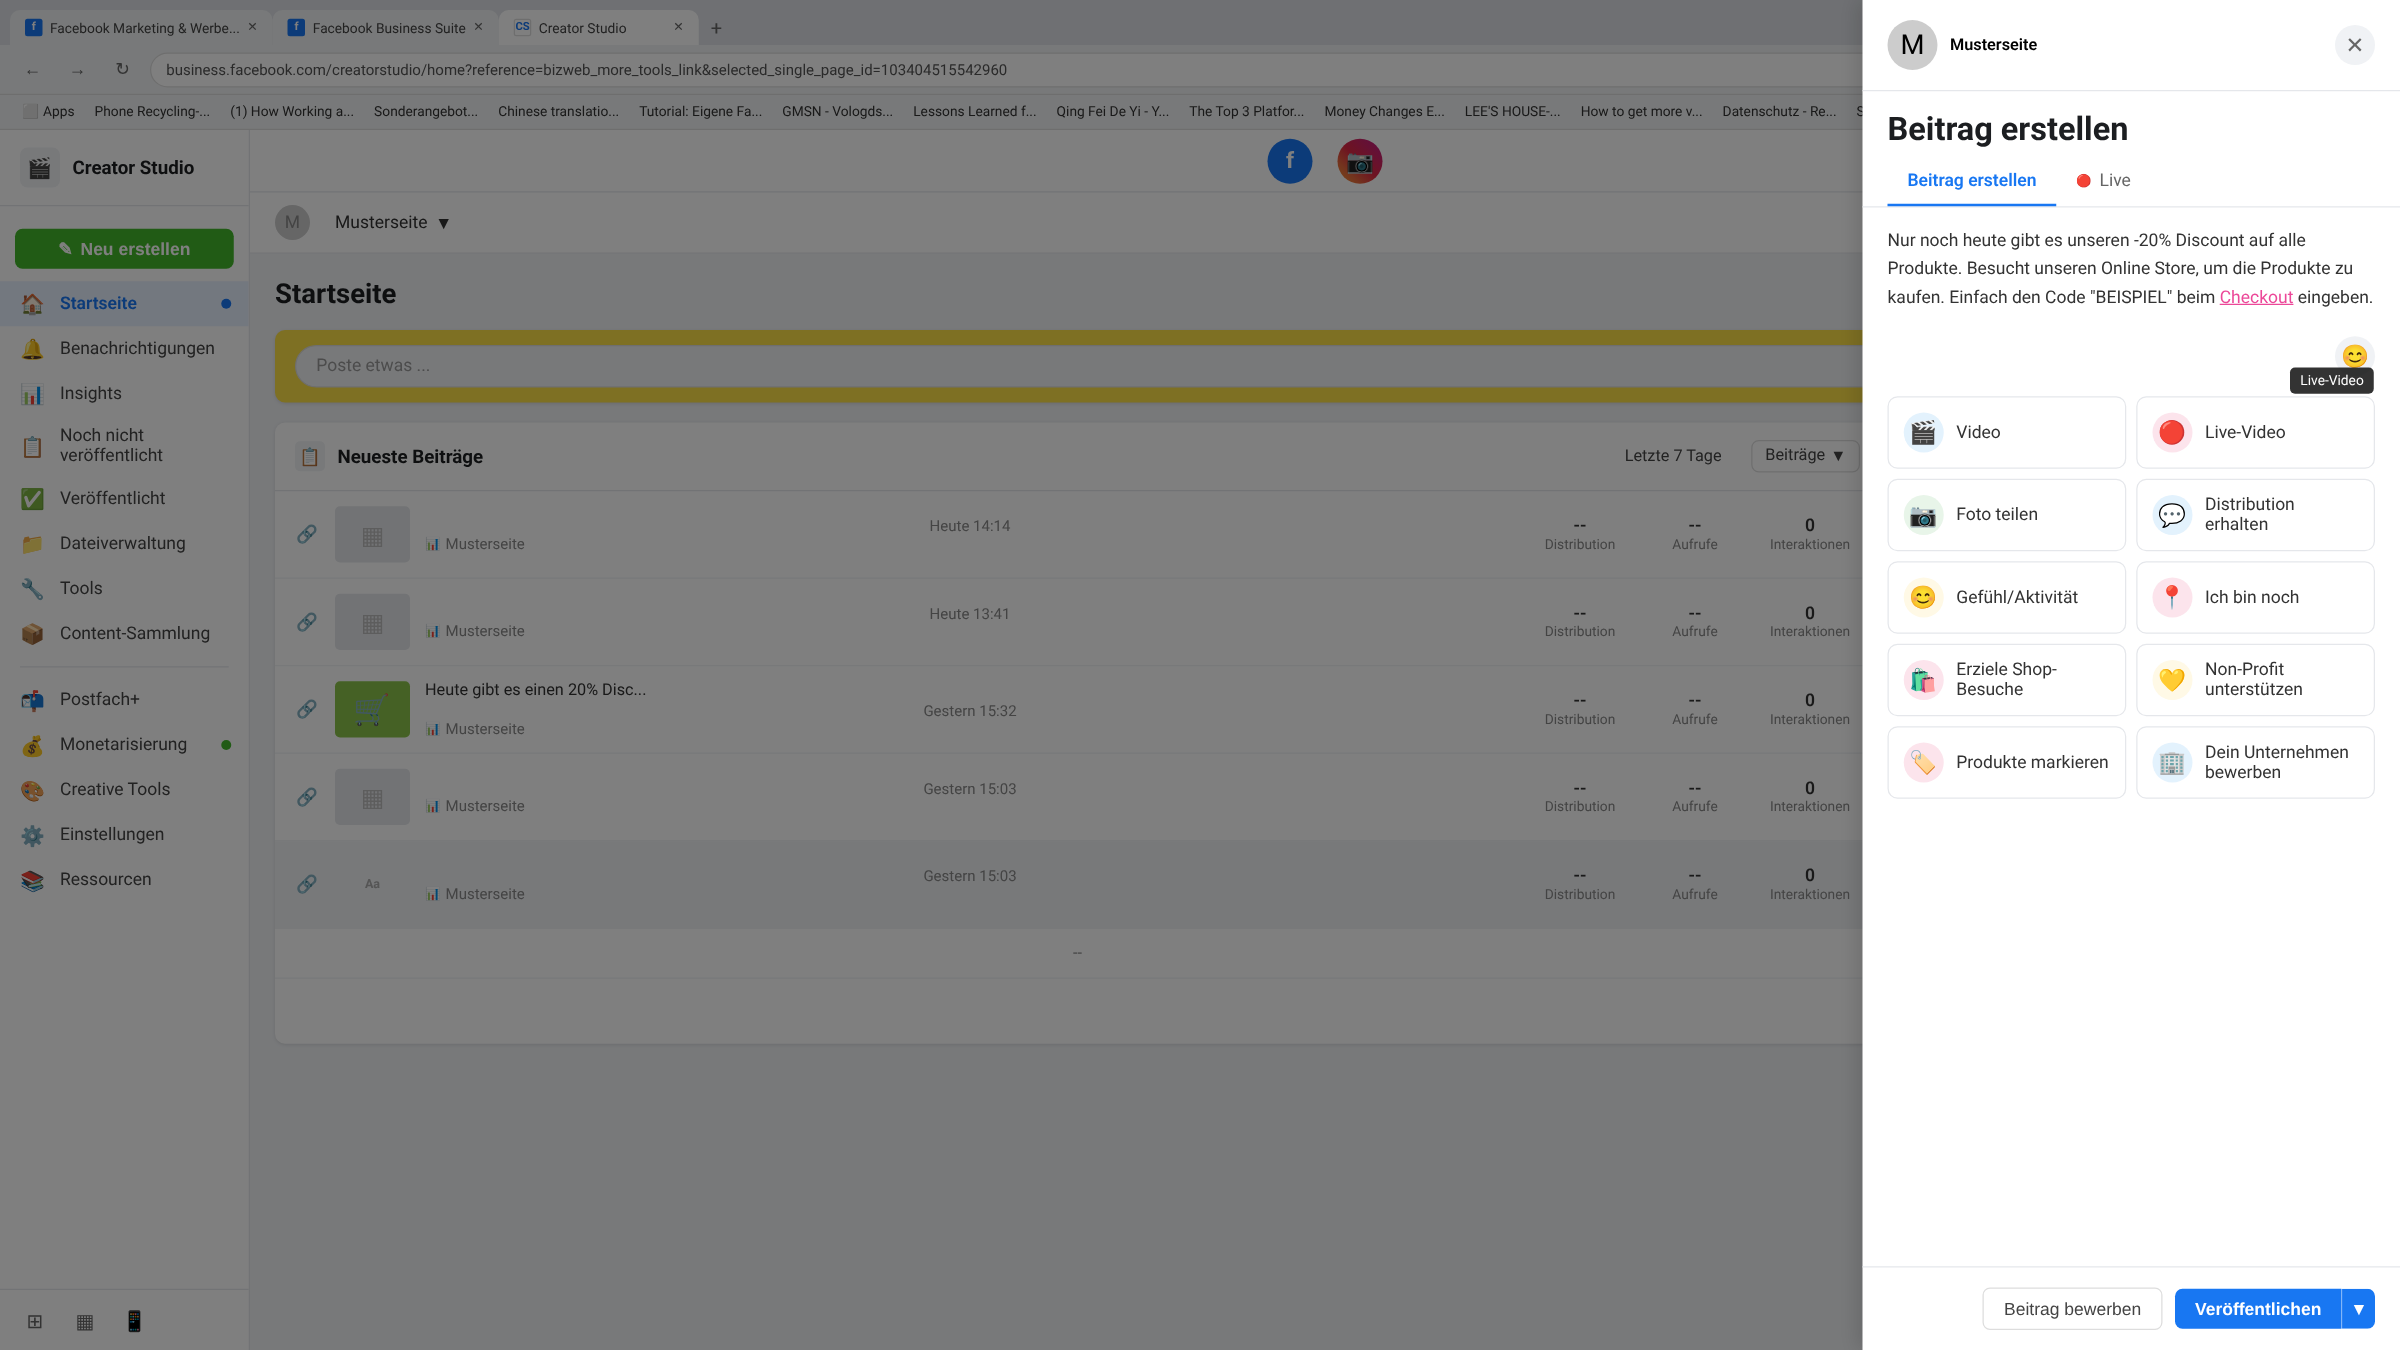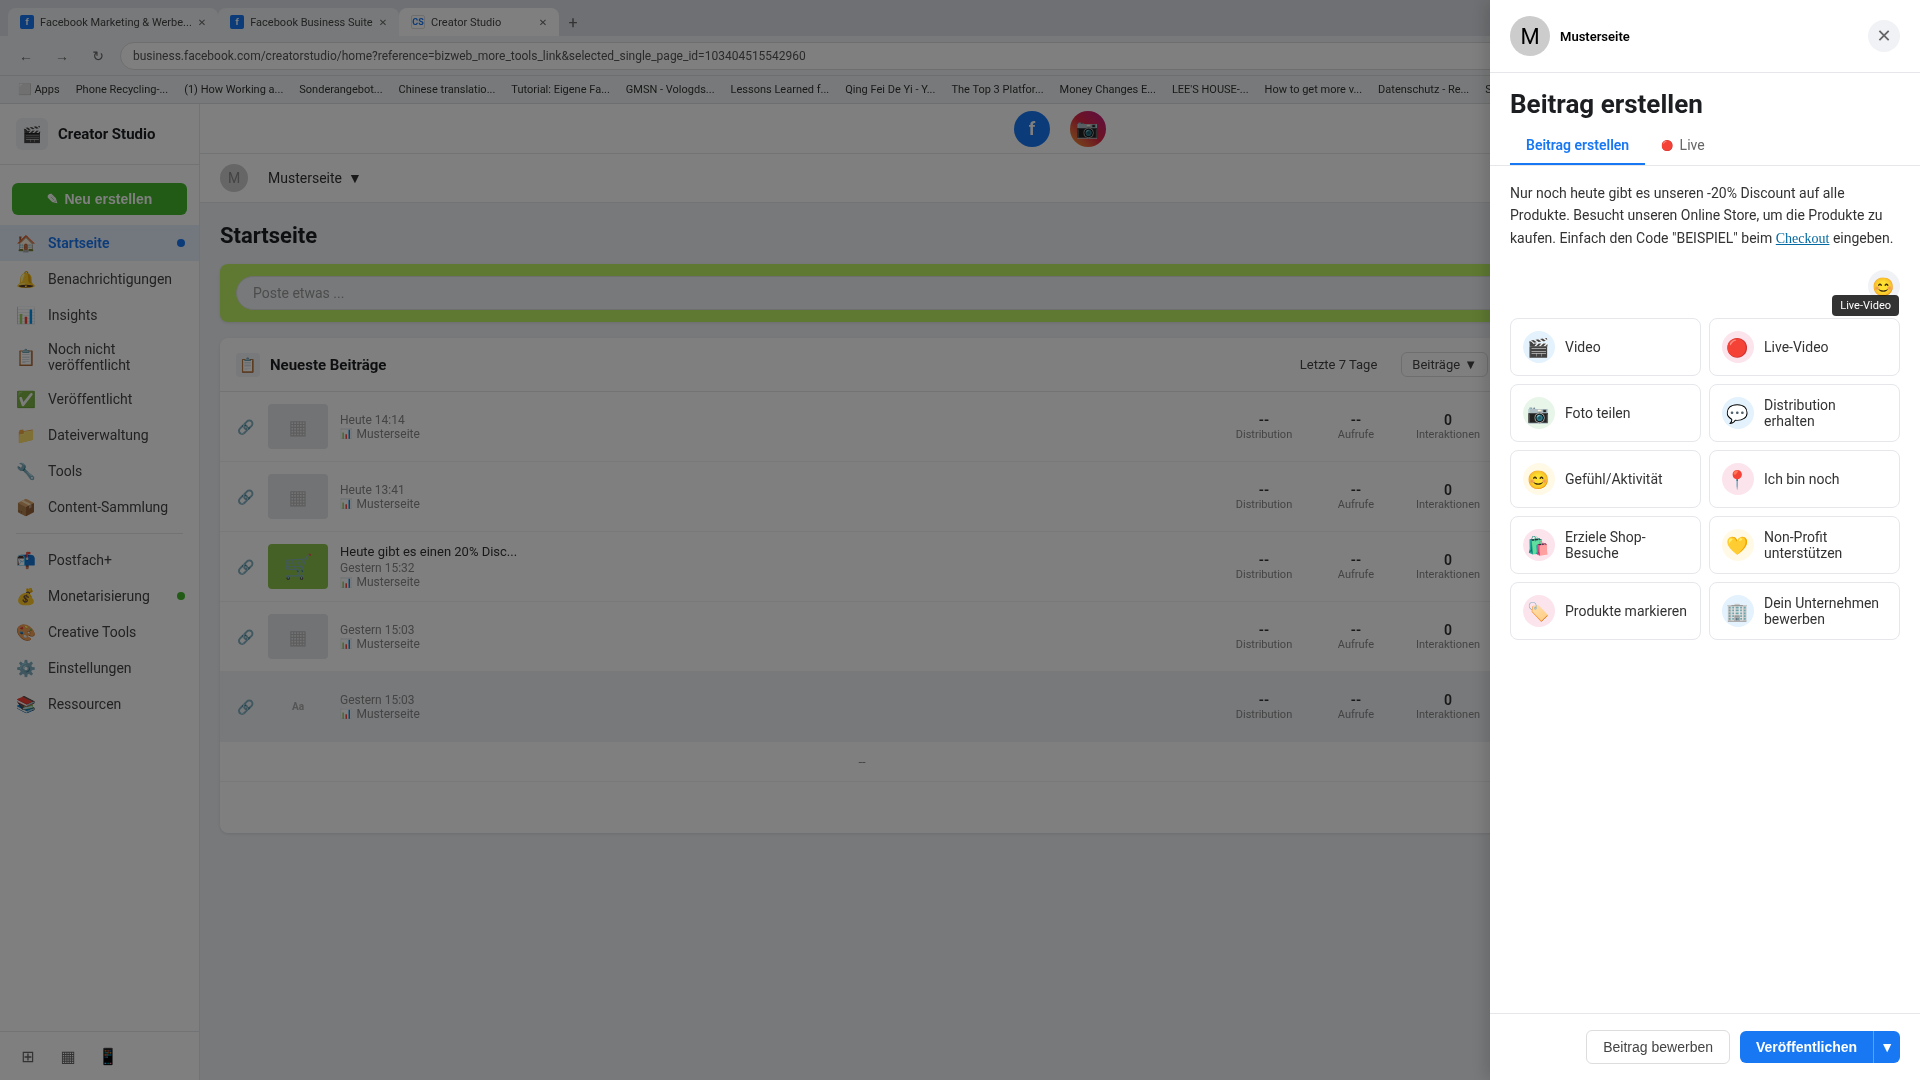--- a/index.html
+++ b/index.html
@@ -48,42 +48,42 @@
 
     .page-toolbar { background: #fff; padding: 10px 20px; border-bottom: 1px solid #e5e7eb; display: flex; align-items: center; gap: 12px; }
     .new-create-btn { background: #42b72a; color: #fff; border: none; padding: 8px 16px; border-radius: 6px; font-size: 14px; font-weight: 600; cursor: pointer; display: flex; align-items: center; gap: 6px; }
     .page-name-selector { display: flex; align-items: center; gap: 6px; font-size: 14px; color: #333; cursor: pointer; padding: 4px 8px; border-radius: 4px; }
     .page-icon { width: 28px; height: 28px; border-radius: 50%; background: #ccc; display: flex; align-items: center; justify-content: center; font-size: 12px; overflow: hidden; }
 
     .content-area { padding: 20px; }
     .page-heading { font-size: 22px; font-weight: 700; color: #1c1e21; margin-bottom: 16px; }
 
     
-    .post-actions { background: #bef264; border-radius: 8px; padding: 12px 16px; display: flex; align-items: center; gap: 16px; margin-bottom: 16px; box-shadow: 0 1px 3px rgba(0,0,0,0.1); }
+    .post-actions { background: #fde047; border-radius: 8px; padding: 12px 16px; display: flex; align-items: center; gap: 16px; margin-bottom: 16px; box-shadow: 0 1px 3px rgba(0,0,0,0.1); }
     .post-input { flex: 1; border: 1px solid #ddd; border-radius: 20px; padding: 8px 16px; font-size: 14px; color: #666; cursor: pointer; background: #f0f2f5; }
     .action-btn { display: flex; align-items: center; gap: 6px; padding: 8px 12px; border-radius: 6px; cursor: pointer; font-size: 13px; color: #444; border: none; background: none; }
 
     
     .content-grid { display: grid; grid-template-columns: 1fr 380px; gap: 16px; }
 
     
     .posts-section { background: #fff; border-radius: 8px; box-shadow: 0 1px 3px rgba(0,0,0,0.1); overflow: hidden; }
     .section-header { display: flex; align-items: center; padding: 14px 16px; border-bottom: 1px solid #e5e7eb; gap: 10px; }
     .section-header-icon { width: 24px; height: 24px; background: #f0f2f5; border-radius: 4px; display: flex; align-items: center; justify-content: center; font-size: 14px; }
     .section-title { font-size: 15px; font-weight: 700; color: #1c1e21; flex: 1; }
     .section-filter { display: flex; align-items: center; gap: 24px; font-size: 13px; color: #444; }
     .filter-dropdown { display: flex; align-items: flex-start; gap: 4px; padding: 4px 10px; border: 1px solid #ddd; border-radius: 6px; cursor: pointer; font-size: 13px; }
 
     
     .post-row { display: flex; align-items: center; padding: 12px 16px; border-bottom: 1px solid #f0f2f5; gap: 12px; }
     .post-link-icon { width: 20px; height: 20px; color: #888; font-size: 14px; display: flex; align-items: center; justify-content: center; }
     .post-thumbnail { width: 60px; height: 45px; background: #e4e6ea; border-radius: 4px; flex-shrink: 0; display: flex; align-items: center; justify-content: center; overflow: hidden; }
     .post-info { flex: 1; }
     .post-title { font-size: 13px; color: #333; margin-bottom: 2px; white-space: nowrap; overflow: hidden; text-overflow: ellipsis; max-width: 300px; }
-    .post-time { font-size: 12px; color: #888; }
+    .post-time { font-size: 12px; color: #888; text-align: center; }
     .post-page { font-size: 12px; color: #888; display: flex; align-items: center; gap: 4px; }
     .post-stat { text-align: center; min-width: 80px; }
     .post-stat-value { font-size: 14px; font-weight: 600; color: #333; }
     .post-stat-label { font-size: 11px; color: #888; }
     .post-special { background: #f0f2f5; }
 
     
     .right-panel { display: flex; flex-direction: column; gap: 16px; }
     .monetization-card { background: #fff; border-radius: 8px; box-shadow: 0 1px 3px rgba(0,0,0,0.1); padding: 16px; }
     .card-header { display: flex; align-items: center; gap: 8px; margin-bottom: 12px; }
@@ -102,21 +102,21 @@
     .modal-header { padding: 16px 20px; border-bottom: 1px solid #e5e7eb; display: flex; align-items: center; justify-content: space-between; }
     .modal-page-info { display: flex; align-items: center; gap: 10px; }
     .modal-page-avatar { width: 40px; height: 40px; border-radius: 50%; background: #ccc; overflow: hidden; display: flex; align-items: center; justify-content: center; font-size: 20px; }
     .modal-close { width: 32px; height: 32px; border-radius: 50%; background: #f0f2f5; display: flex; align-items: center; justify-content: center; cursor: pointer; font-size: 18px; color: #666; border: none; }
     .modal-title { font-size: 26px; font-weight: 700; color: #1c1e21; padding: 16px 20px 8px; }
     .modal-tabs { display: flex; gap: 0; padding: 0 20px; border-bottom: 1px solid #e5e7eb; }
     .modal-tab { padding: 10px 16px; font-size: 14px; color: #666; cursor: pointer; border-bottom: 2px solid transparent; display: flex; align-items: center; gap: 6px; }
     .modal-tab.active { color: #1877f2; border-bottom-color: #1877f2; font-weight: 600; }
     .modal-body { flex: 1; overflow-y: auto; padding: 16px 20px; }
     .modal-description { font-size: 14px; color: #333; line-height: 1.6; margin-bottom: 20px; }
-    .modal-description a { color: #0369a1; text-decoration: underline; font-family: Liberation Serif, serif; }
+    .modal-description a { color: #ec4899; text-decoration: underline; }
 
     .post-types-grid { display: grid; grid-template-columns: 1fr 1fr; gap: 8px; }
     .post-type-item { display: flex; align-items: center; gap: 10px; padding: 12px; border: 1px solid #e5e7eb; border-radius: 8px; cursor: pointer; font-size: 14px; color: #333; }
     .post-type-icon { width: 32px; height: 32px; border-radius: 50%; display: flex; align-items: center; justify-content: center; font-size: 18px; flex-shrink: 0; }
 
     .tooltip { position: absolute; background: rgba(0,0,0,0.8); color: #fff; padding: 4px 8px; border-radius: 4px; font-size: 11px; white-space: nowrap; pointer-events: none; z-index: 300; }
 
     .modal-footer { padding: 16px 20px; border-top: 1px solid #e5e7eb; display: flex; align-items: center; justify-content: flex-end; gap: 10px; }
     .footer-btn-secondary { padding: 8px 16px; border: 1px solid #ddd; border-radius: 6px; background: #fff; font-size: 14px; color: #444; cursor: pointer; }
     .footer-btn-primary { padding: 8px 16px; background: #1877f2; color: #fff; border: none; border-radius: 6px; font-size: 14px; font-weight: 600; cursor: pointer; }

